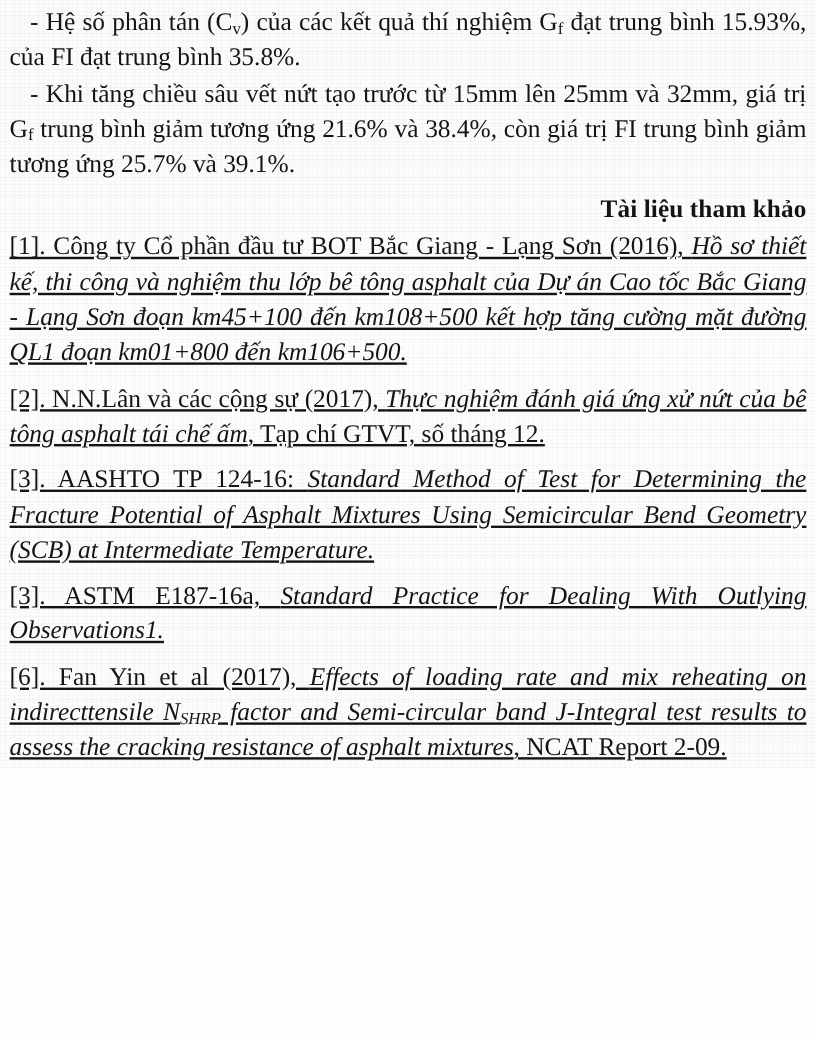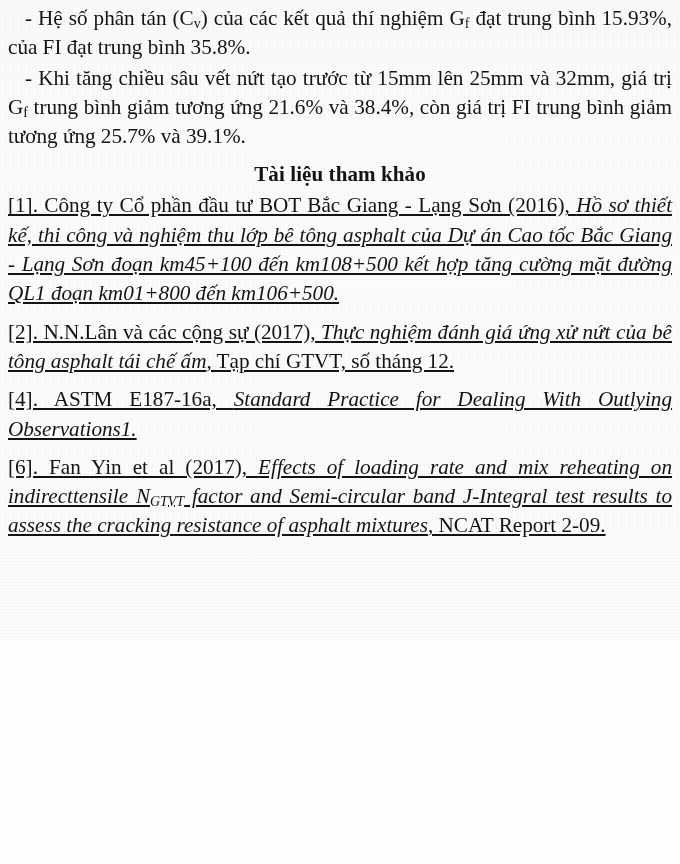--- a/index.html
+++ b/index.html
@@ -49,21 +49,21 @@
     text-decoration: underline;
   }
   p.ref-first {
     margin-top: 3px;
   }
   h2.heading {
     margin: 10px 0 2px 0;
     font-size: 21px;
     line-height: 27px;
     font-weight: bold;
-    text-align: center;
+    text-align: right;
     letter-spacing: 0.1px;
   }
   i, .ital {
     font-style: italic;
   }
   sub {
     font-size: 0.66em;
     line-height: 0;
     vertical-align: -0.22em;
   }
@@ -90,19 +90,20 @@
     <div id="body-container">
         <p class="body-para"><span>- Hệ số phân tán (C</span><sub>v</sub><span>) của các kết quả thí nghiệm G</span><sub>f</sub><span> đạt trung bình 15.93%, của FI đạt trung bình 35.8%.</span></p>
         <p class="body-para"><span>- Khi tăng chiều sâu vết nứt tạo trước từ 15mm lên 25mm và 32mm, giá trị G</span><sub>f</sub><span> trung bình giảm tương ứng 21.6% và 38.4%, còn giá trị FI trung bình giảm tương ứng 25.7% và 39.1%.</span></p>
       </div>
 
     <h2 class="heading">Tài liệu tham khảo</h2>
 
     <div id="refs-container">
         <p class="ref ref-first"><span>[1]. Công ty Cổ phần đầu tư BOT Bắc Giang - Lạng Sơn (2016), </span><i>Hồ sơ thiết kế, thi công và nghiệm thu lớp bê tông asphalt của Dự án Cao tốc Bắc Giang - Lạng Sơn đoạn km45+100 đến km108+500 kết hợp tăng cường mặt đường QL1 đoạn km01+800 đến km106+500.</i></p>
         <p class="ref"><span>[2]. N.N.Lân và các cộng sự (2017), </span><i>Thực nghiệm đánh giá ứng xử nứt của bê tông asphalt tái chế ấm</i><span>, Tạp chí GTVT, số tháng 12.</span></p>
-        <p class="ref"><span>[4]. ASTM E187-16a, </span><i>Standard Practice for Dealing With Outlying Observations1.</i></p>
-        <p class="ref"><span>[6]. Fan Yin et al (2017), </span><i>Effects of loading rate and mix reheating on indirecttensile N</i><sub class="sub-it">GTVT</sub><i> factor and Semi-circular band J-Integral test results to assess the cracking resistance of asphalt mixtures</i><span>, NCAT Report 2-09.</span></p>
+        <p class="ref"><span>[3]. AASHTO TP 124-16: </span><i>Standard Method of Test for Determining the Fracture Potential of Asphalt Mixtures Using Semicircular Bend Geometry (SCB) at Intermediate Temperature.</i></p>
+        <p class="ref"><span>[3]. ASTM E187-16a, </span><i>Standard Practice for Dealing With Outlying Observations1.</i></p>
+        <p class="ref"><span>[6]. Fan Yin et al (2017), </span><i>Effects of loading rate and mix reheating on indirecttensile N</i><sub class="sub-it">SHRP</sub><i> factor and Semi-circular band J-Integral test results to assess the cracking resistance of asphalt mixtures</i><span>, NCAT Report 2-09.</span></p>
       </div>
 
   </div>
   <div id="grain"></div>
 </div>
 
 </body></html>

